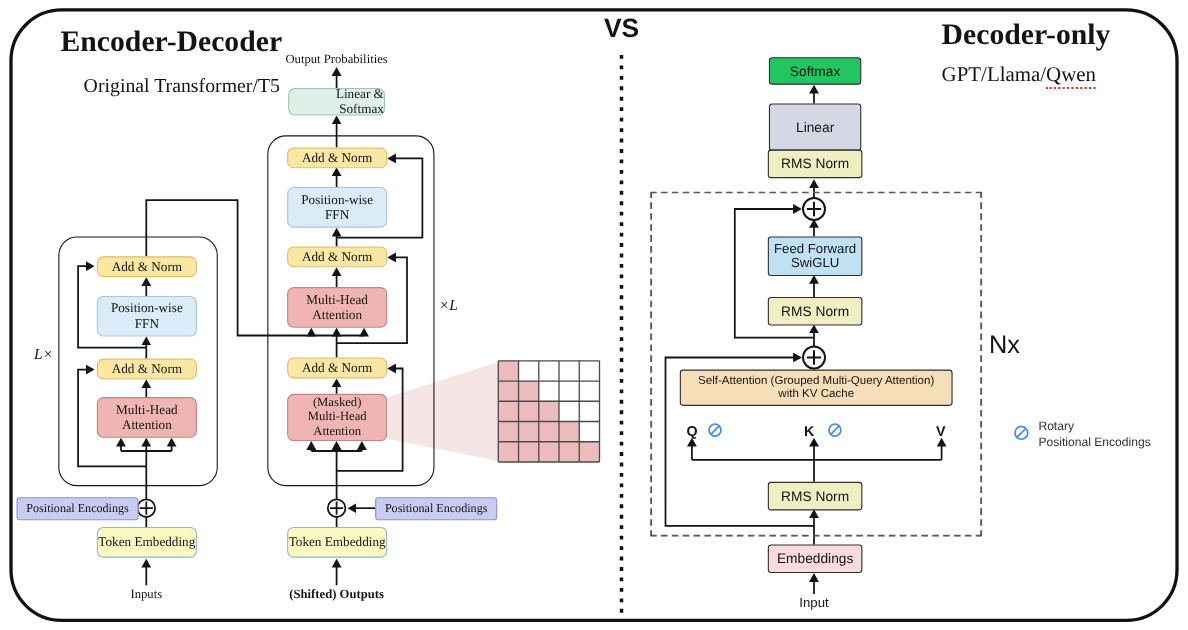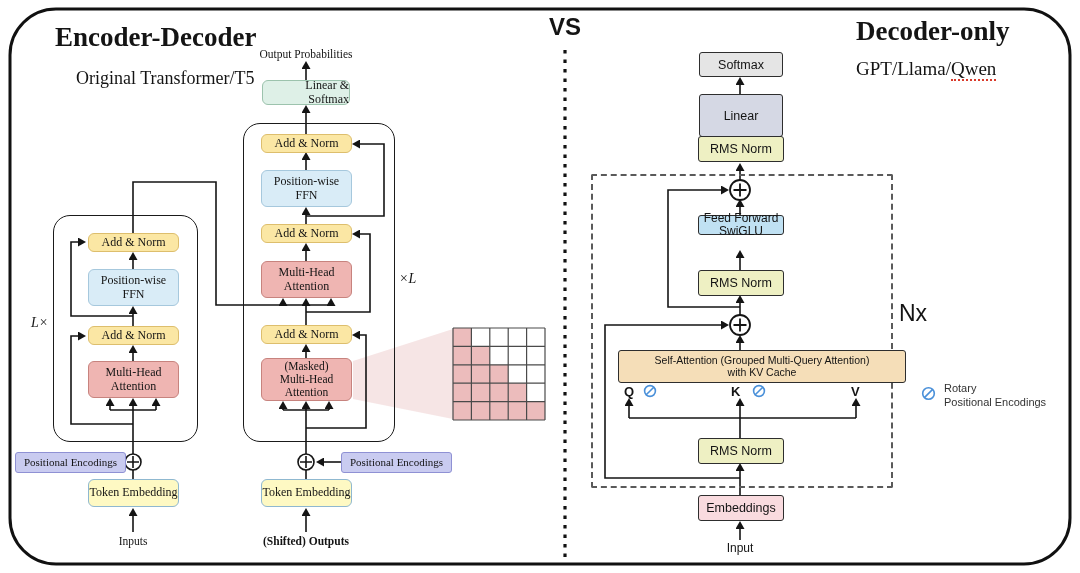--- a/index.html
+++ b/index.html
@@ -14,21 +14,21 @@
   .an  {background:#fbe7a4;border-color:#ddbe6d;}
   .ffnL{background:#d9ecf7;border-color:#a6c8dd;}
   .mhaL{background:#efb5b2;border-color:#c7837e;}
   .ls  {background:#def0e7;border-color:#9cc3ad;}
   .pe  {background:#c9cbf0;border-color:#8f91d4;border-radius:3px;font-size:11px;}
   .te  {background:#fef9c3;border-color:#8fb8d0;}
   .bigbox{border:1.6px solid #1a1a1a;border-radius:17px;background:transparent;}
   
   .bxR{border:1.5px solid #2e2e2e;border-radius:3px;font-size:12.5px;line-height:1.12;
        font-family:"Liberation Sans",sans-serif;}
-  .sm  {background:#e5e5e5;text-align:center;}
+  .sm  {background:#22c55e;text-align:center;}
   .ln  {background:#d5d8e4;}
   .rms {background:#eef0c3;}
   .ffnR{background:#c0e1f3;}
   .attn{background:#f5deb8;font-size:10.5px;}
   .emb {background:#f9dbdf;}
   .dashbox{border:2px dashed #5a5a5a;border-radius:2px;background:transparent;}
   .titleL{font-size:27px;font-weight:700;font-family:"Liberation Serif",serif;}
   .subL{font-size:18px;font-family:Liberation Serif, serif;}
   .titleR{font-size:27px;font-weight:700;font-family:"Liberation Serif",serif;}
   .subR{font-size:19px;font-family:"Liberation Serif",serif;}
@@ -237,28 +237,28 @@
     </div>
   <div class="abs ctr bxR ln" style="left:699px;top:94px;width:84px;height:43px;">
     <span>Linear</span>
     </div>
   <div class="abs ctr bxR rms" style="left:698px;top:136px;width:86px;height:26px;">
     <span>RMS Norm</span>
     </div>
 
   <div class="abs dashbox" style="left:591px;top:174px;width:302px;height:314px;"></div>
 
-  <div class="abs ctr bxR ffnR" style="left:698px;top:215px;width:86px;height:20px;">
+  <div class="abs ctr bxR ffnR" style="left:698px;top:215px;width:86px;height:36px;">
     <span style="font-size:12px;"><span>Feed Forward</span><br><span>SwiGLU</span></span>
     </div>
   <div class="abs ctr bxR rms" style="left:698px;top:270px;width:86px;height:26px;">
     <span>RMS Norm</span>
     </div>
 
-  <div class="abs ctr bxR attn" style="left:618px;top:350px;width:288px;height:33px;">
+  <div class="abs ctr bxR attn" style="left:618px;top:336px;width:248px;height:33px;">
     <span><span>Self-Attention (Grouped Multi-Query Attention)</span><br><span>with KV Cache</span></span>
     </div>
 
   <div class="abs qkv lab" style="left:624px;top:384px;">Q</div>
   <svg class="abs" style="left:643px;top:384px;" width="14" height="14">
     <circle cx="7" cy="7" r="5.4" fill="none" stroke="#4a90d9" stroke-width="1.6"></circle>
     <line x1="3.2" y1="10.8" x2="10.8" y2="3.2" stroke="#4a90d9" stroke-width="1.6"></line>
   </svg>
   <div class="abs qkv lab" style="left:731px;top:384px;">K</div>
   <svg class="abs" style="left:752px;top:384px;" width="14" height="14">

